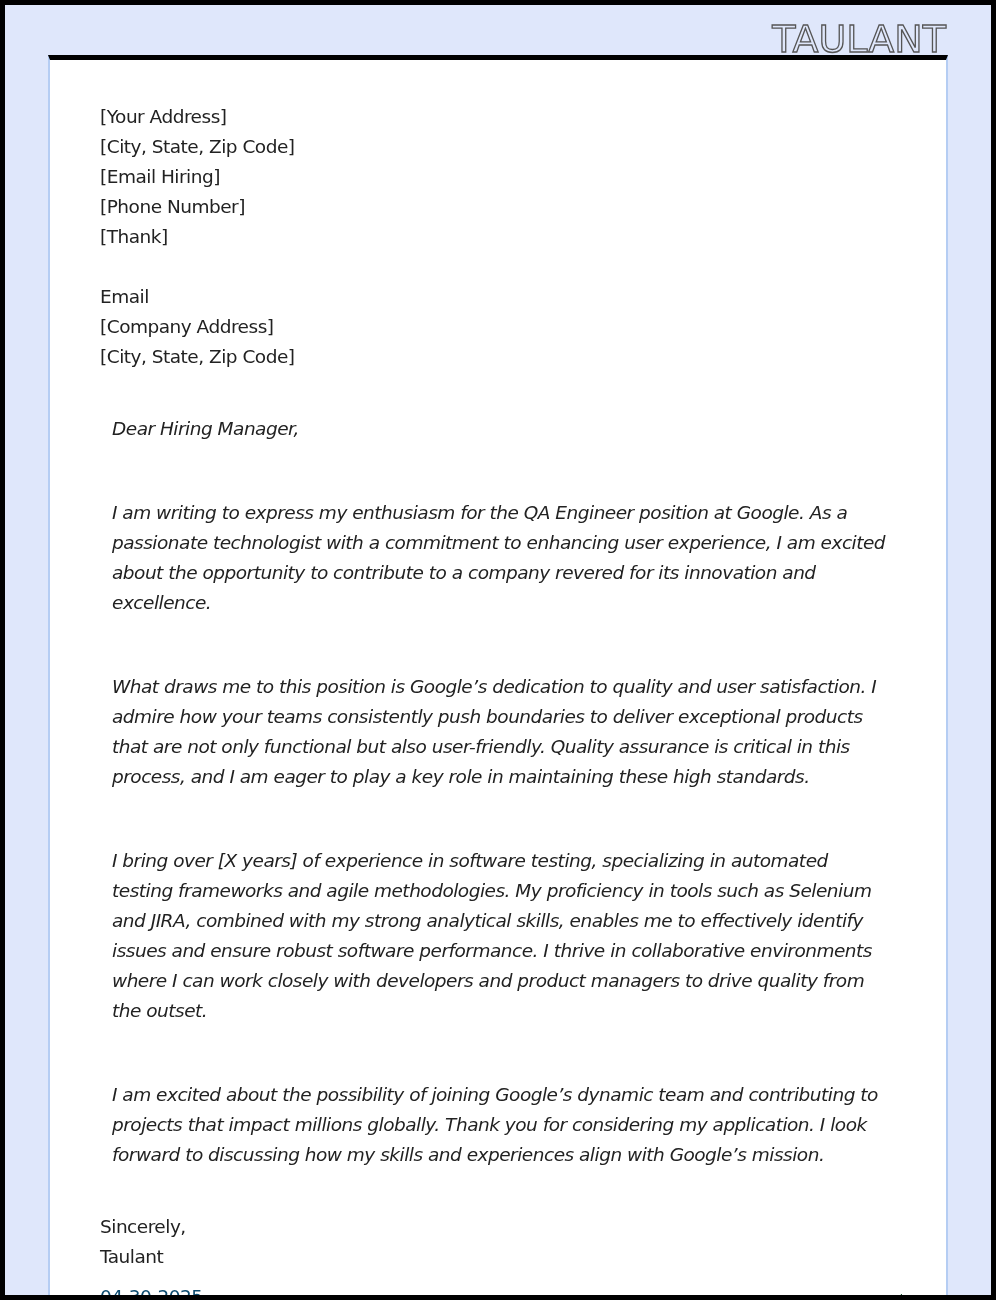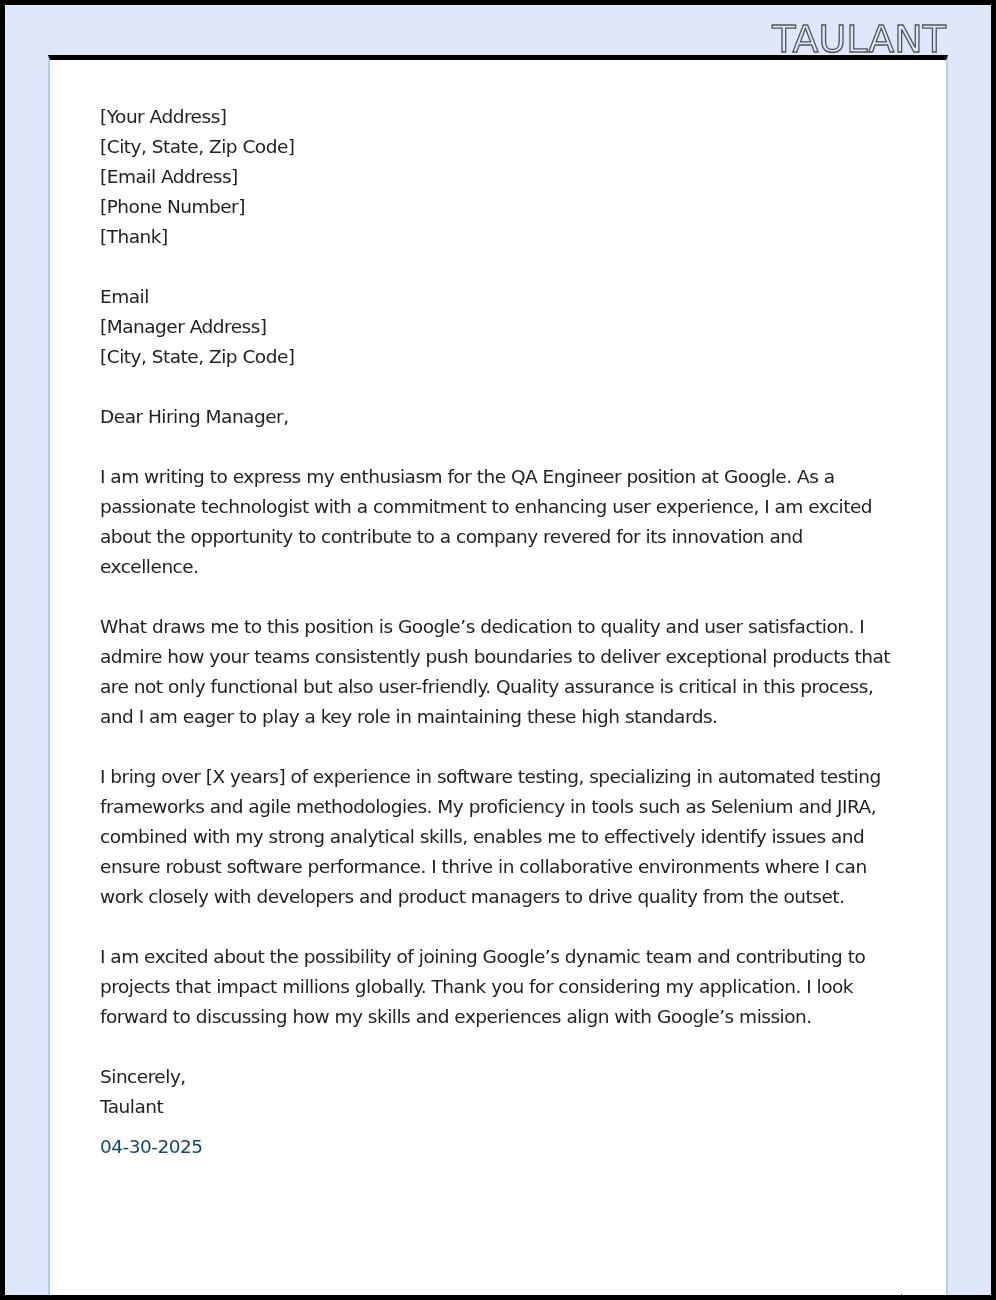--- a/index.html
+++ b/index.html
@@ -39,21 +39,21 @@
       left: 50px; top: 42px;
       width: 800px;
       font-size: 18.5px;
       line-height: 30px;
       color: #222;
       font-family: "DejaVu Sans", sans-serif;
       letter-spacing: -0.5px;
     }
     .line { display: block; white-space: nowrap; }
     .gap { height: 30px; }
-    p { margin: 0; }
+    p { margin: 12px; font-style: italic; }
     .date {
       color: #0c4a6e;
       margin-top: 10px;
       display: block;
     }
     .footer {
       position: absolute;
       right: 8px; bottom: 4px;
       font-size: 12px;
       color: #14532d;
@@ -63,28 +63,28 @@
 </head>
 <body>
 
 <div class="brand">TAULANT</div>
 
 <div class="card">
   <div class="content">
     <div>
       <span class="line">[Your Address]</span>
       <span class="line">[City, State, Zip Code]</span>
-      <span class="line">[Email Address]</span>
+      <span class="line">[Email Hiring]</span>
       <span class="line">[Phone Number]</span>
       <span class="line">[Thank]</span>
     </div>
     <div class="gap"></div>
     <div>
       <span class="line">Email</span>
-      <span class="line">[Manager Address]</span>
+      <span class="line">[Company Address]</span>
       <span class="line">[City, State, Zip Code]</span>
     </div>
     <div class="gap"></div>
     <p>Dear Hiring Manager,</p>
     <div class="gap"></div>
     <p>I am writing to express my enthusiasm for the QA Engineer position at Google. As a passionate technologist with a commitment to enhancing user experience, I am excited about the opportunity to contribute to a company revered for its innovation and excellence.</p>
     <div class="gap"></div>
     <p>What draws me to this position is Google’s dedication to quality and user satisfaction. I admire how your teams consistently push boundaries to deliver exceptional products that are not only functional but also user-friendly. Quality assurance is critical in this process, and I am eager to play a key role in maintaining these high standards.</p>
     <div class="gap"></div>
     <p>I bring over [X years] of experience in software testing, specializing in automated testing frameworks and agile methodologies. My proficiency in tools such as Selenium and JIRA, combined with my strong analytical skills, enables me to effectively identify issues and ensure robust software performance. I thrive in collaborative environments where I can work closely with developers and product managers to drive quality from the outset.</p>

